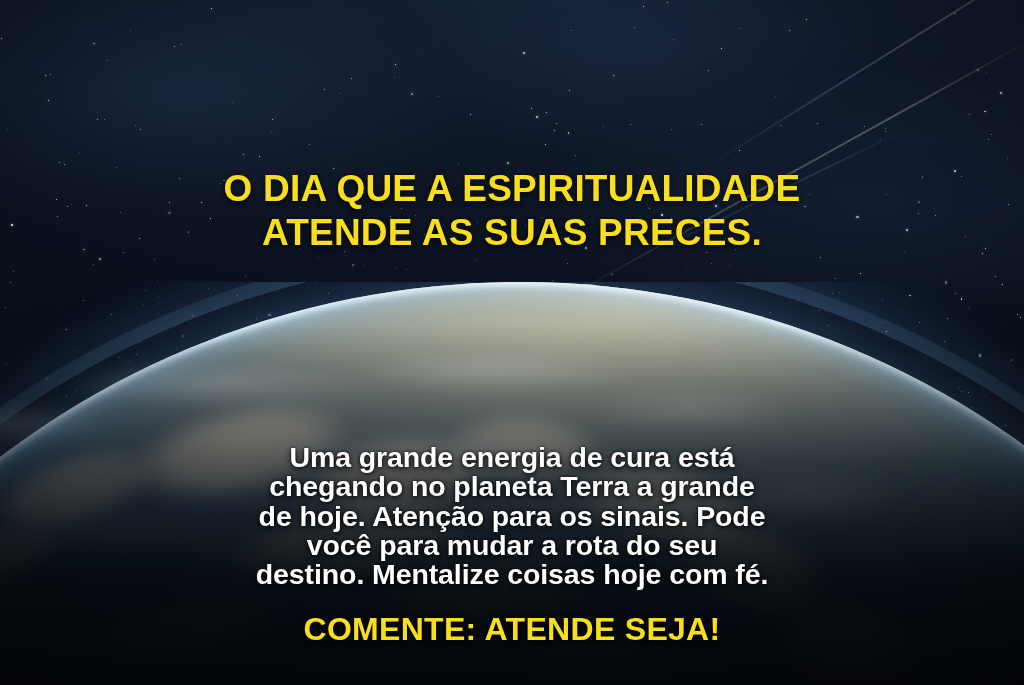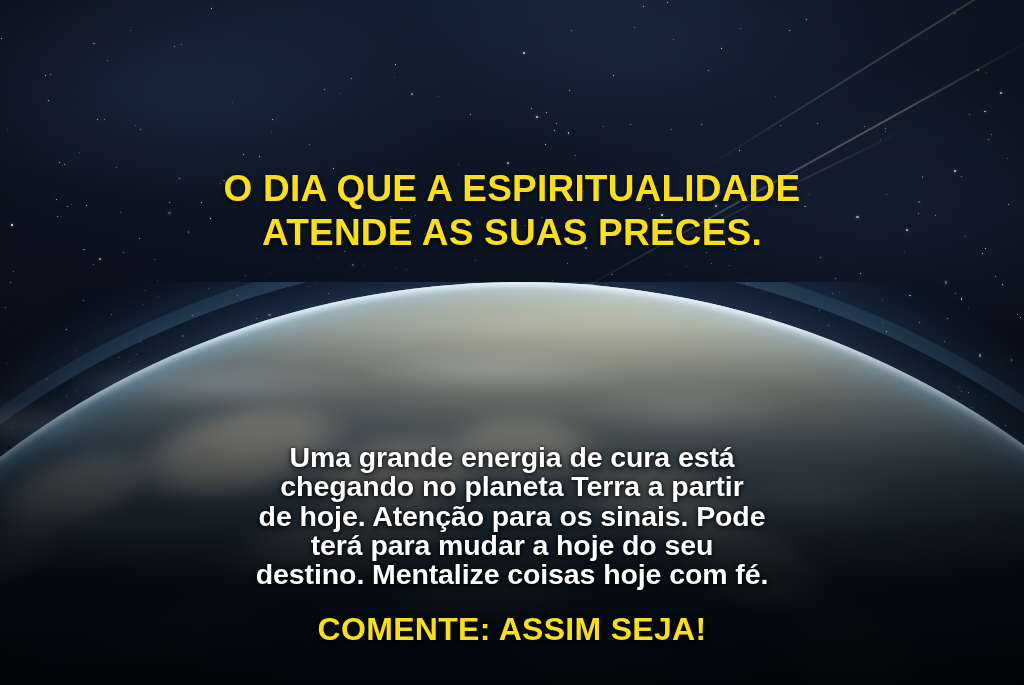--- a/index.html
+++ b/index.html
@@ -529,24 +529,24 @@
   <div class="content">
 
 
     <div class="headline">
       <span class="hl-line">O DIA QUE A ESPIRITUALIDADE</span>
       <span class="hl-line">ATENDE AS SUAS PRECES.</span>
     </div>
 
     <div class="body-copy">
       <span class="bc-line">Uma grande energia de cura está</span>
-      <span class="bc-line">chegando no planeta Terra a partir</span>
+      <span class="bc-line">chegando no planeta Terra a grande</span>
       <span class="bc-line">de hoje. Atenção para os sinais. Pode</span>
-      <span class="bc-line">terá para mudar a hoje do seu</span>
+      <span class="bc-line">você para mudar a rota do seu</span>
       <span class="bc-line">destino. Mentalize coisas hoje com fé.</span>
     </div>
 
     <div class="cta">
-      <span>COMENTE: ASSIM SEJA!</span>
+      <span>COMENTE: ATENDE SEJA!</span>
     </div>
 
   </div>
 </div>
 
 </body></html>

